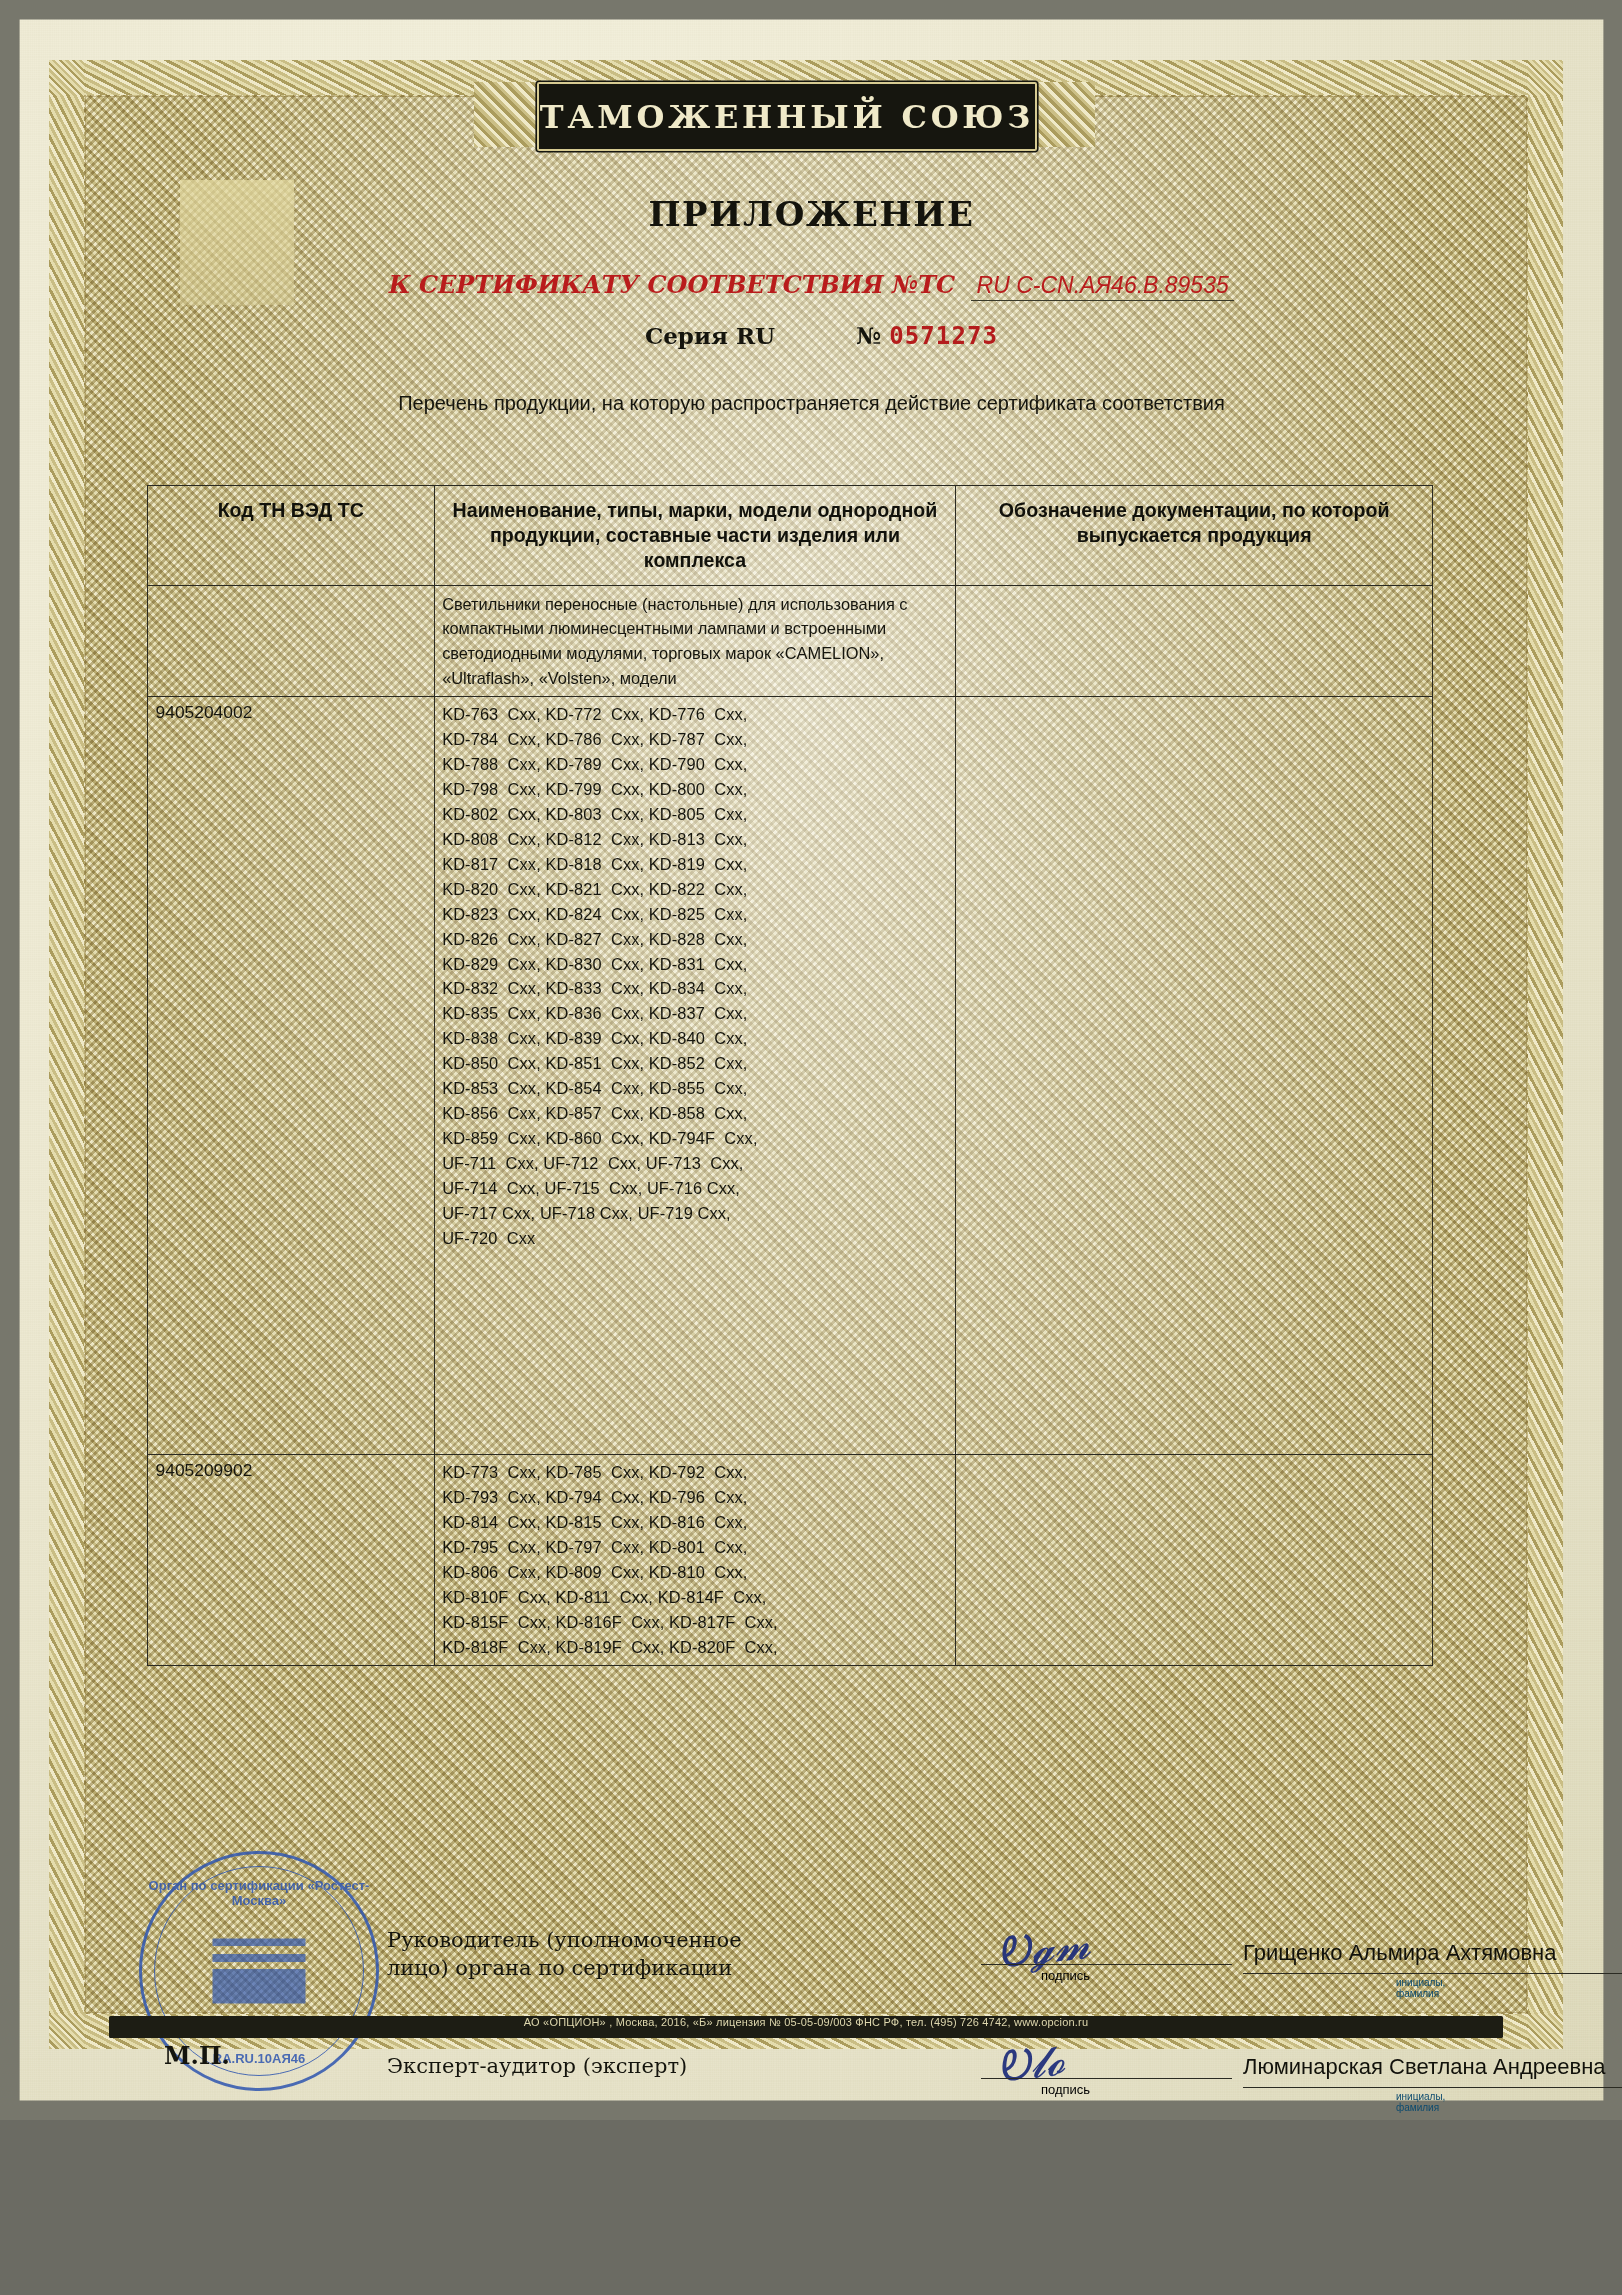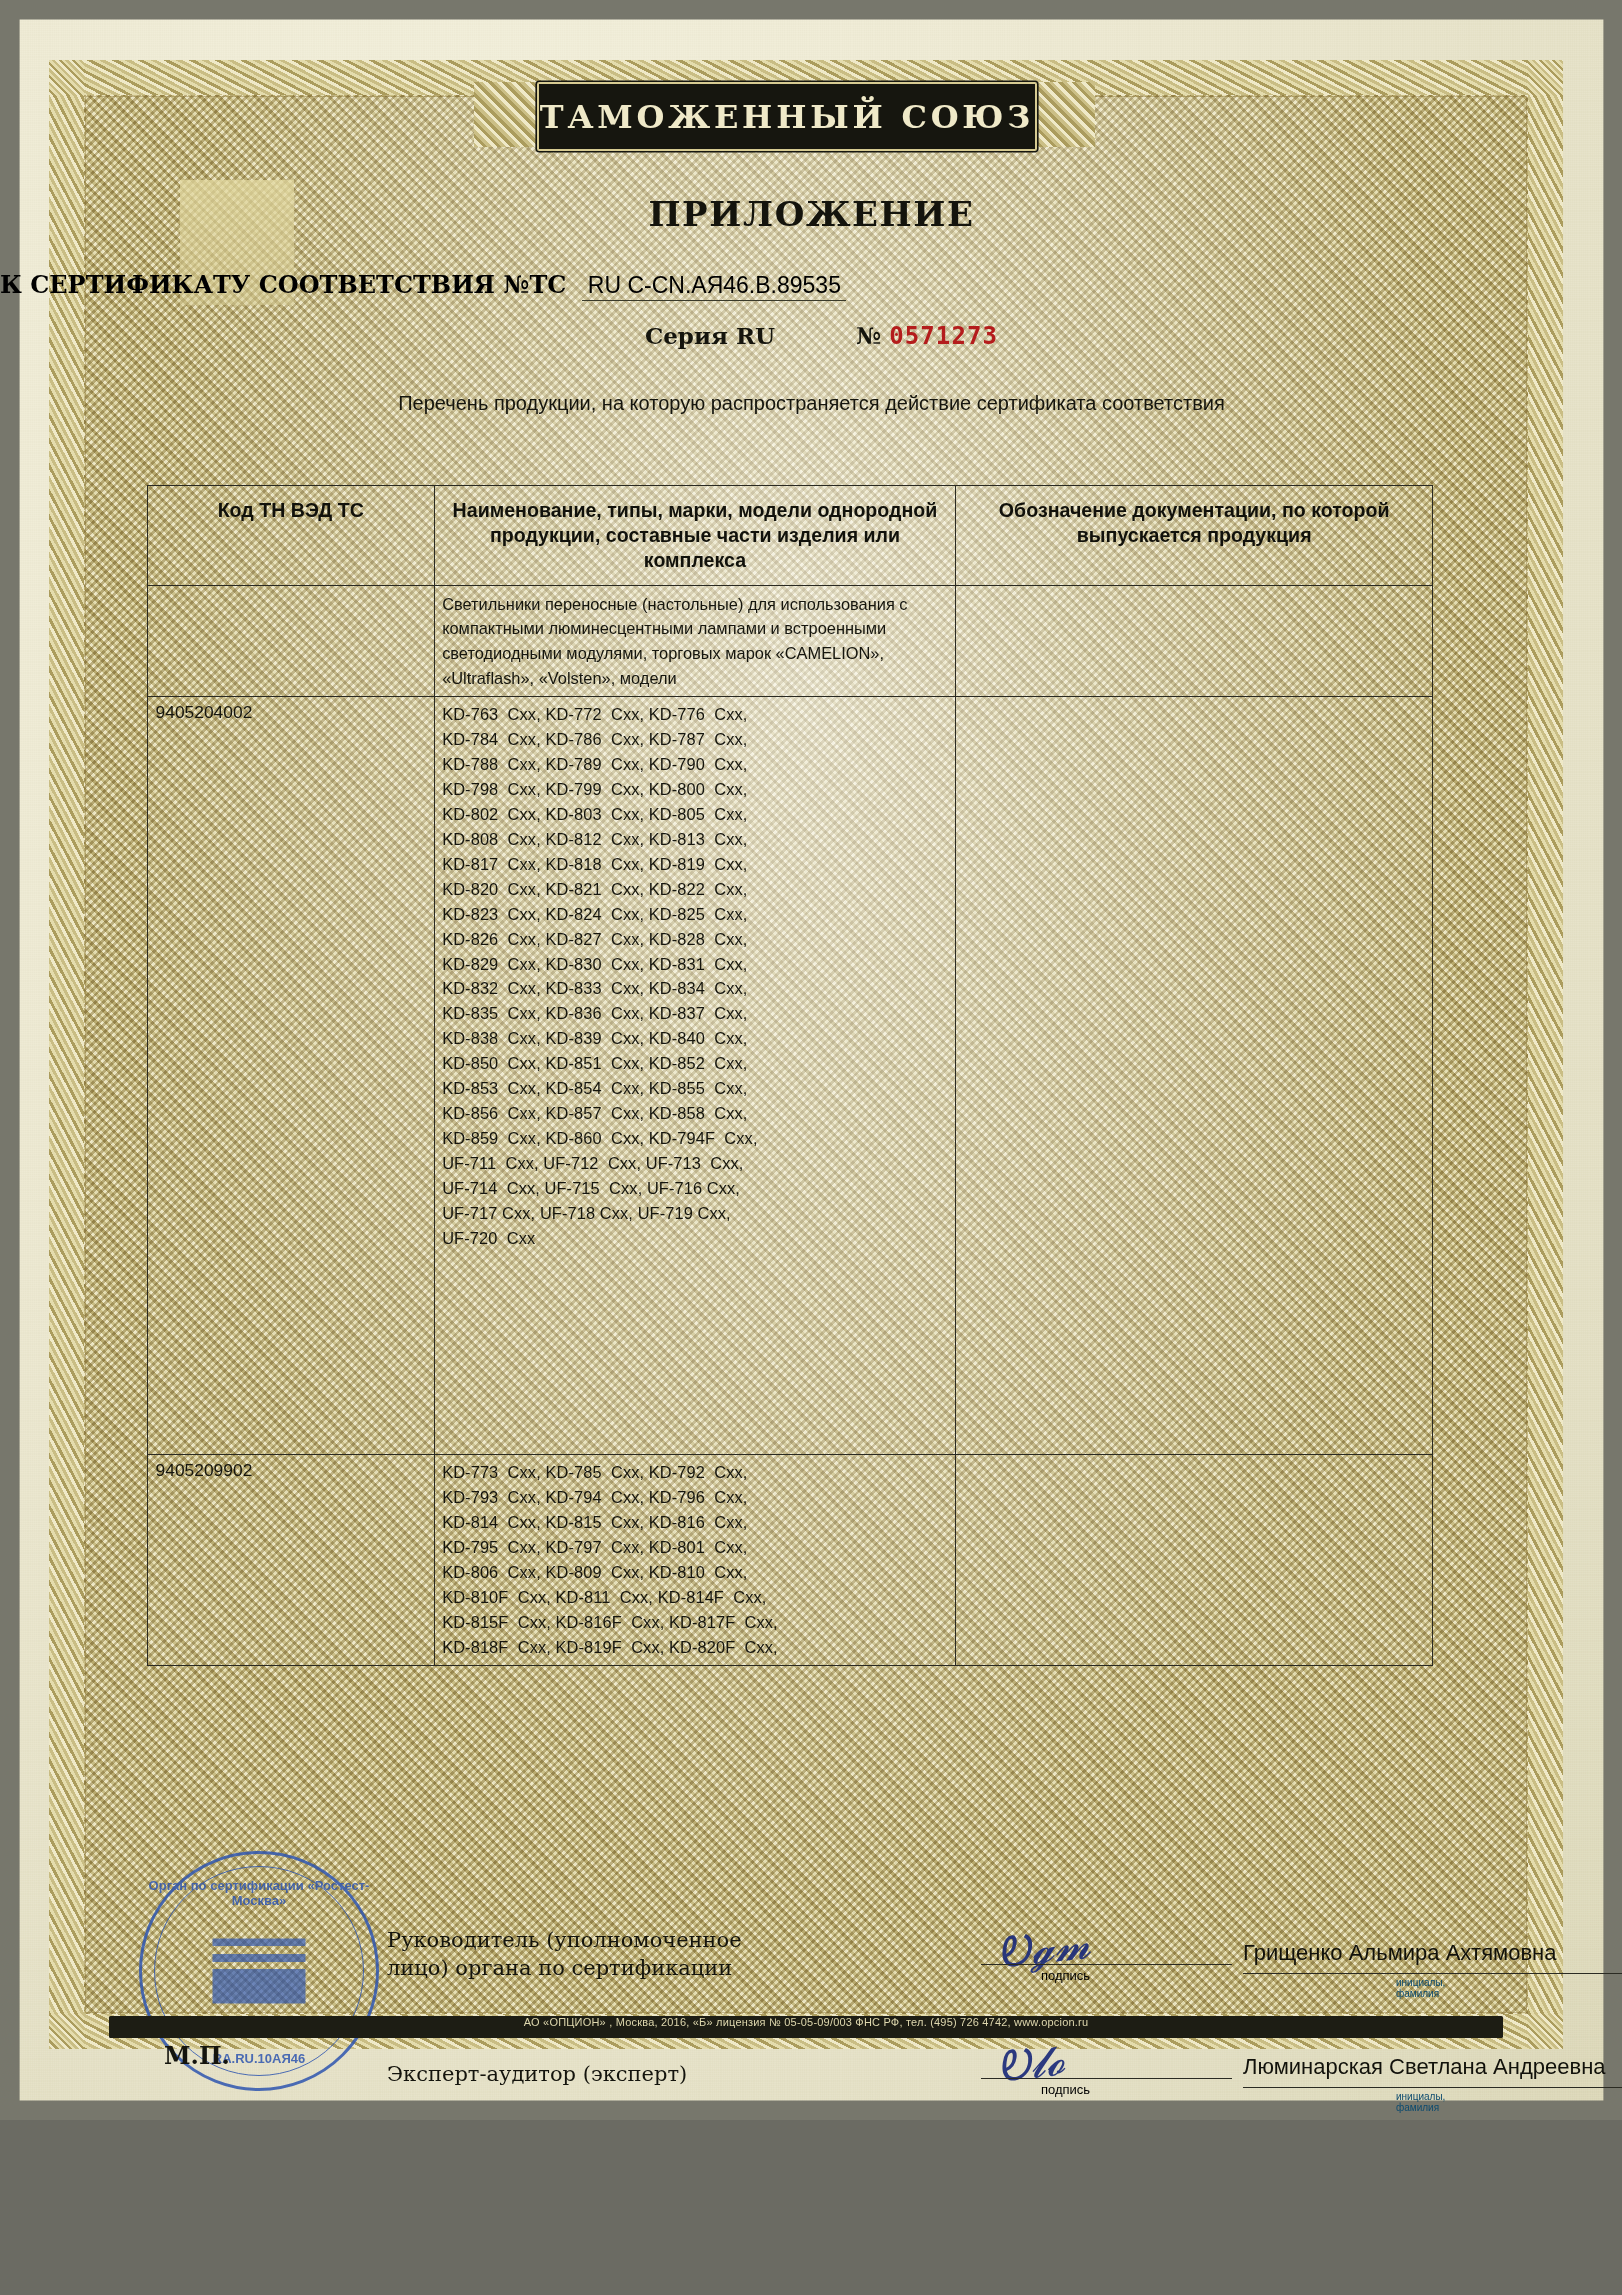--- a/index.html
+++ b/index.html
@@ -80,23 +80,24 @@
     background:repeating-linear-gradient(45deg,#cbbf86 0 3.3px,#efe9c8 3.3px 6.5px,#ab9c5d 6.5px 9.8px);
   }
   .ribbon-wing.left{left:474px;}
   .ribbon-wing.right{left:1030px;}
 
   .title{
     position:absolute;left:0;right:0;top:194px;text-align:center;
     font-family:"DejaVu Serif",serif;font-weight:700;font-size:34px;letter-spacing:1.6px;color:#14140d;
   }
   .subtitle-row{
-    position:absolute;left:0;right:0;top:270px;text-align:left;
-    font-family:"DejaVu Serif",serif;font-weight:700;font-size:24px;color:#000000;
+    position:absolute;left:0;right:0;top:270px;text-align:center;
+    font-family:"DejaVu Serif",serif;font-weight:700;font-size:24px;color:#b91c1c;
     white-space:nowrap;
+    font-style:italic;
   }
   .subtitle-row .num{font-weight:700;}
   .cert-no{
     font-family:"Liberation Sans",sans-serif;font-weight:400;font-size:23px;
     border-bottom:1.1px solid #3a3a2a;padding:0 5.5px 2.2px 5.5px;margin-left:7.6px;
   }
   .series-row{
     position:absolute;left:0;right:0;top:322px;text-align:center;
     font-family:"DejaVu Serif",serif;font-weight:700;font-size:23px;color:#14140d;padding-left:20px;
   }
@@ -145,21 +146,21 @@
     white-space:pre;
   }
   .row-tall{height:758px;}
   
   .footer{
     position:absolute;left:147px;top:1930px;width:1308px;
     font-family:"DejaVu Serif",serif;color:#14140d;
   }
   .sig-block{position:relative;height:76px;}
   .sig-label{
-    position:absolute;left:240px;top:16px;font-size:21px;line-height:1.35;width:458px;
+    position:absolute;left:240px;top:8px;font-size:21px;line-height:1.35;width:458px;
   }
   .sig-label.two-line{top:-4.4px;}
   .sig-line{
     position:absolute;left:834px;top:34px;width:251px;border-bottom:1.1px solid #2a2a22;
   }
   .sig-sub{
     position:absolute;left:894px;top:38px;font-size:13px;color:#000000;font-family:"Liberation Sans",sans-serif;
   }
   .sig-name{
     position:absolute;left:1096px;top:9.8px;font-size:22px;font-family:"Liberation Sans",sans-serif;color:#11110b;

